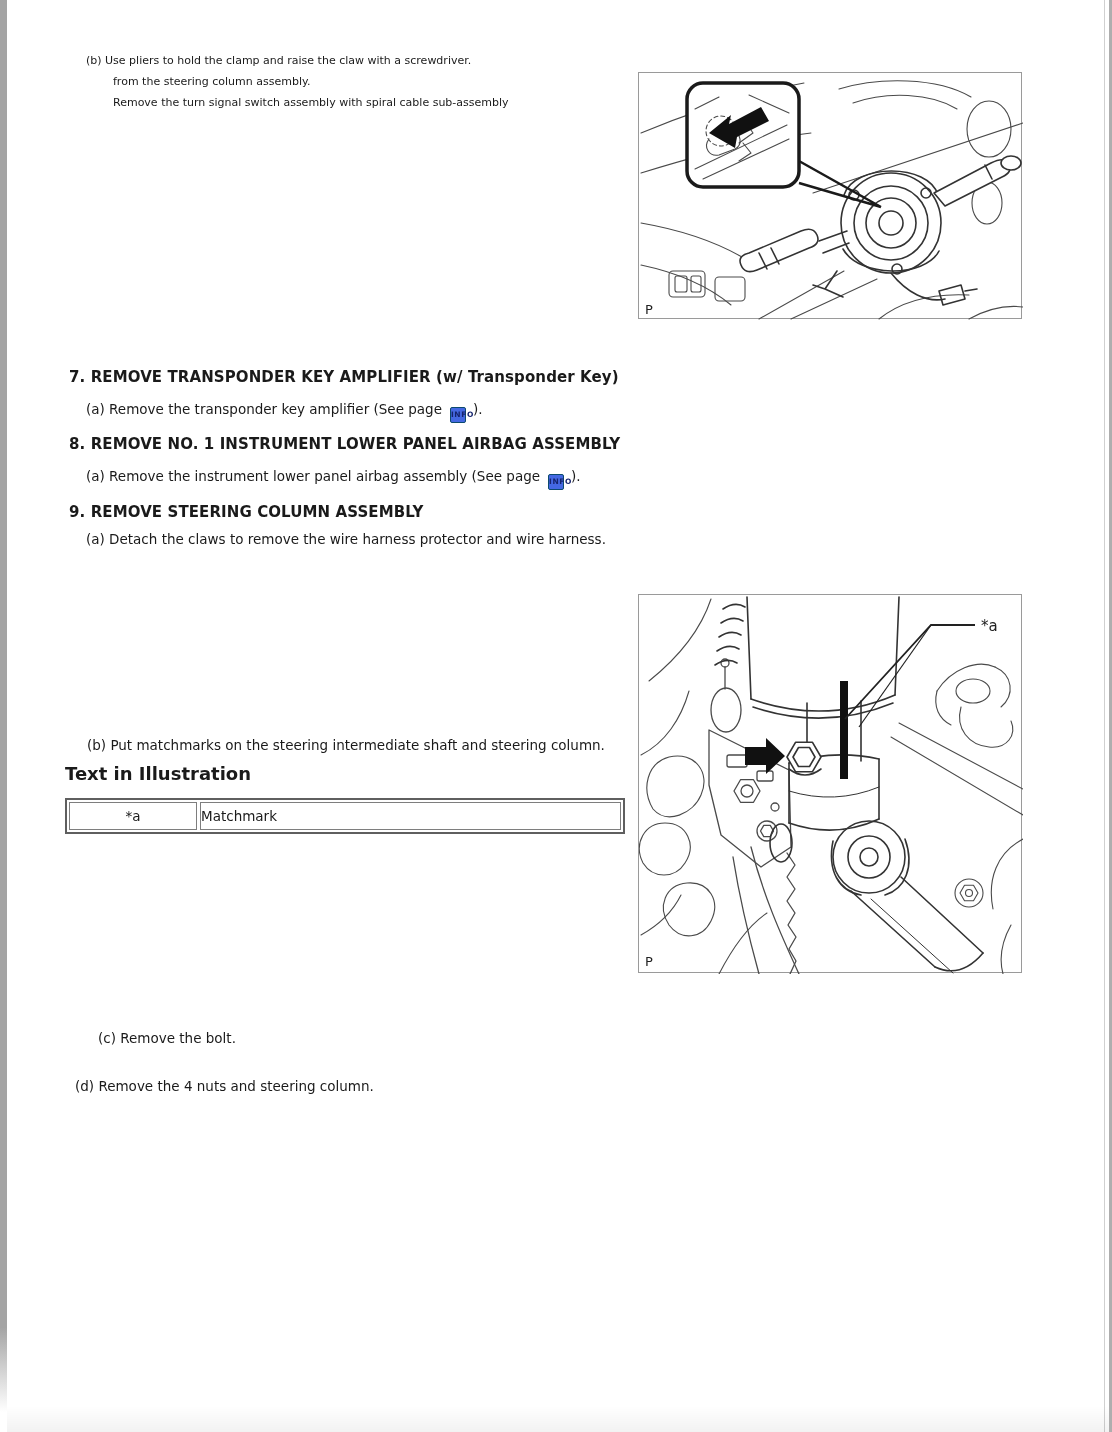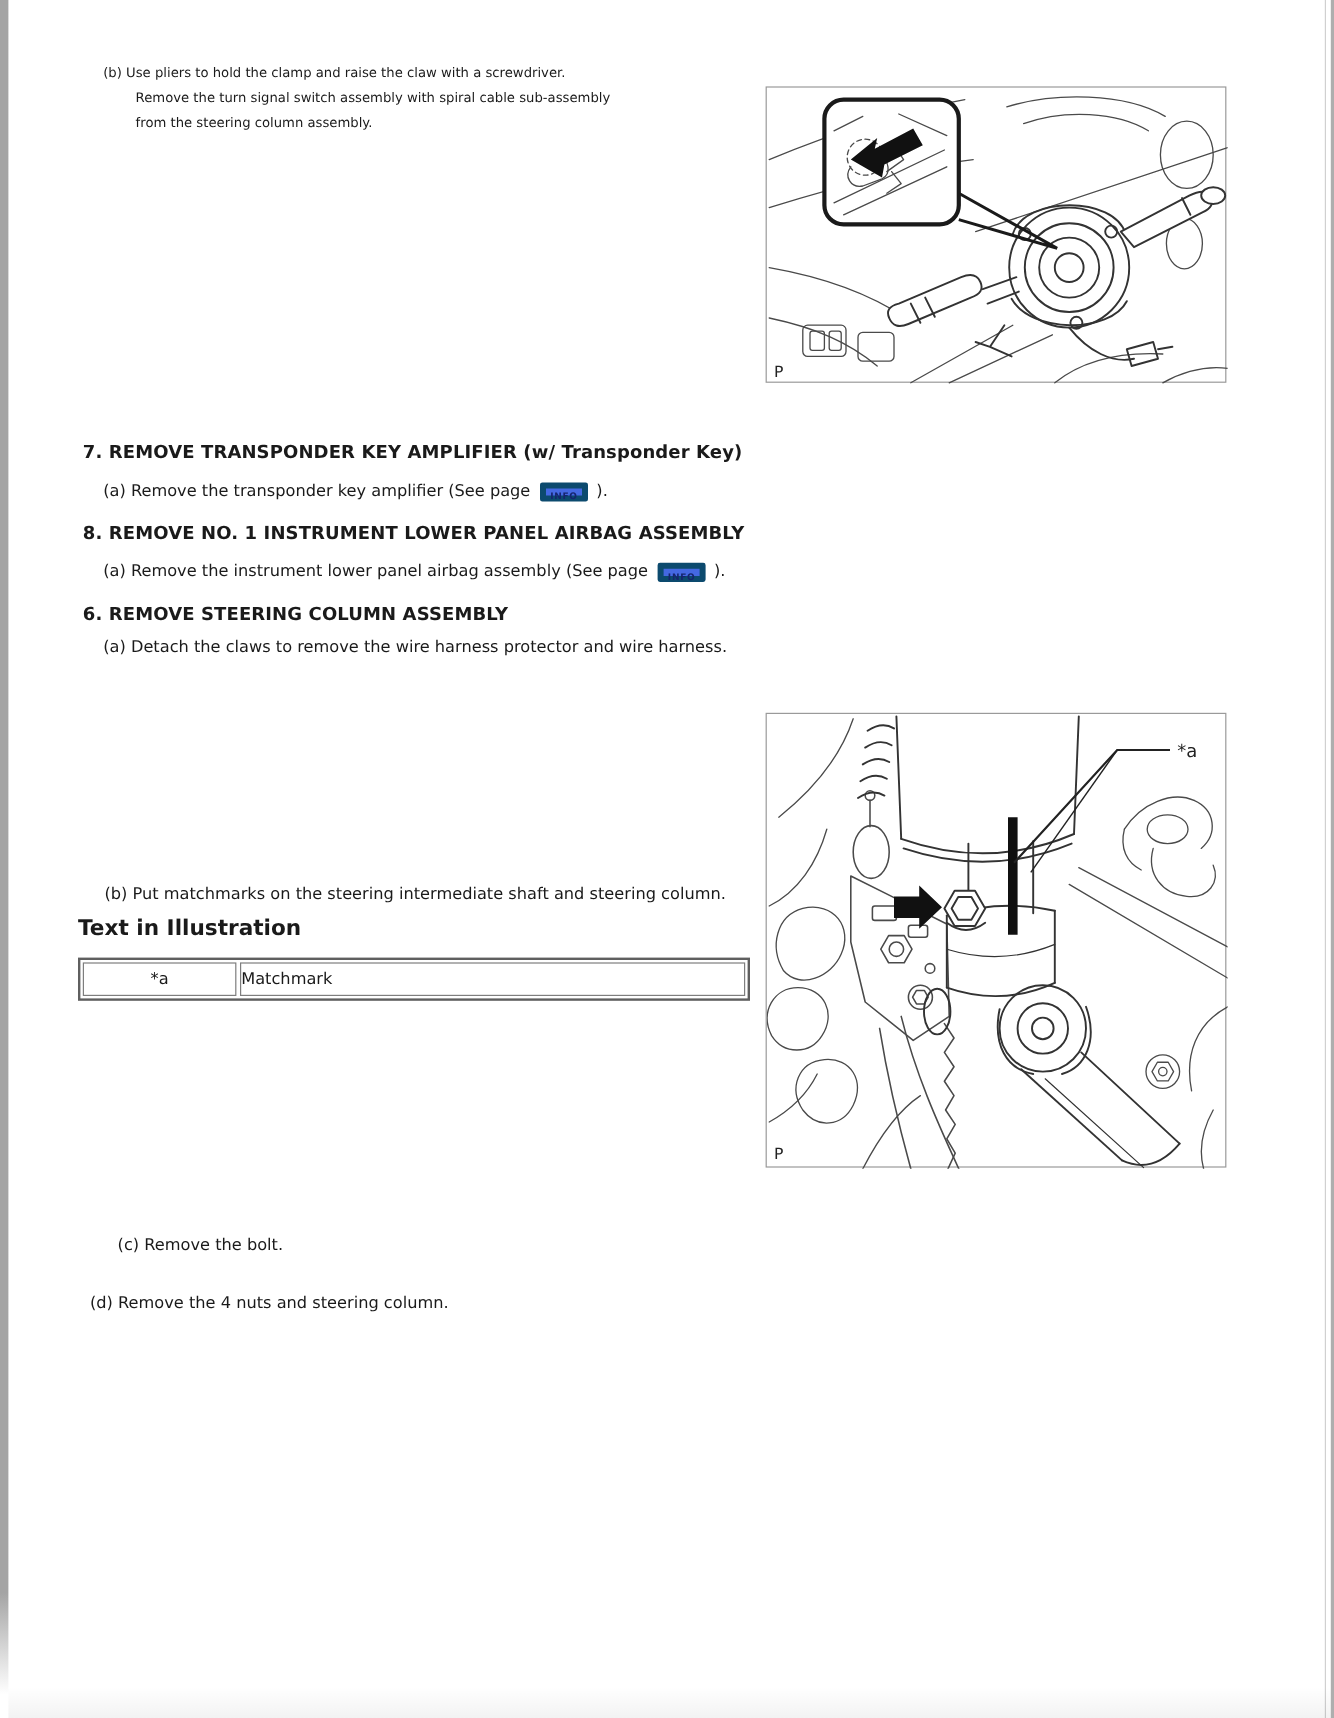--- a/index.html
+++ b/index.html
@@ -16,22 +16,22 @@
   .bottom-fade{ position:absolute; left:7px; right:3px; bottom:0; height:26px;
     background:linear-gradient(to bottom,rgba(0,0,0,0),rgba(0,0,0,0.05)); }
 
   .para { position:absolute; font-size:11px; line-height:21px; white-space:nowrap; }
   .para .cont { padding-left:27px; }
 
   .sec-heading { position:absolute; font-size:15px; font-weight:bold; white-space:nowrap; letter-spacing:.1px; }
   .substep { position:absolute; font-size:13.5px; line-height:20px; white-space:nowrap; }
 
   .info-badge{
-    display:inline-block; width:40px; height:16px; margin:0 7px 0 8px;
-    background:#4468e2; border:5px solid #0c4a6e; border-radius:2px;
+    display:inline-block; width:16px; height:16px; margin:0 7px 0 8px;
+    background:#4468e2; border:1px solid #0c4a6e; border-radius:2px;
     color:#15246e; font-size:7.5px; font-weight:bold; letter-spacing:.6px;
     text-align:center; line-height:14px; vertical-align:-3px; cursor:pointer;
   }
 
   .figure{ position:absolute; border:1px solid #9a9a9a; background:#fff; }
   .figure svg{ display:block; }
 
   .ti-heading{ position:absolute; font-size:18px; font-weight:bold; white-space:nowrap; }
   .ti-table{
     position:absolute; left:65px; top:798px; width:560px;
@@ -53,22 +53,22 @@
 
 <div class="page">
 
   <div class="left-edge-bar"></div>
   <div class="right-edge-line"></div>
   <div class="right-edge-bar"></div>
   <div class="bottom-fade"></div>
 
   <div class="para" style="left:86px; top:50px;">
     <div>(b) Use pliers to hold the clamp and raise the claw with a screwdriver.</div>
+    <div class="cont">from the steering column assembly.</div>
     <div class="cont">Remove the turn signal switch assembly with spiral cable sub-assembly</div>
-    <div class="cont">from the steering column assembly.</div>
   </div>
 
   <figure class="figure" style="left:638px; top:72px; width:384px; height:247px;">
     <svg width="384" height="247" viewBox="0 0 384 247">
       <g class="lineart">
         <path d="M2,60 C50,40 110,20 165,10"></path>
         <path d="M2,100 C60,82 120,66 172,60"></path>
         <path d="M174,120 L384,50"></path>
         <path d="M200,16 C240,4 298,4 332,24"></path>
         <path d="M214,30 C248,18 292,20 318,36"></path>
@@ -132,21 +132,21 @@
   <h2 class="sec-heading" style="left:69px; top:368px;">7. REMOVE TRANSPONDER KEY AMPLIFIER (w/ Transponder Key)</h2>
   <div class="substep" style="left:86px; top:399px;">
     <span>(a) Remove the transponder key amplifier (See page</span><span class="info-badge">INFO</span><span>).</span>
   </div>
 
   <h2 class="sec-heading" style="left:69px; top:435px;">8. REMOVE NO. 1 INSTRUMENT LOWER PANEL AIRBAG ASSEMBLY</h2>
   <div class="substep" style="left:86px; top:466px;">
     <span>(a) Remove the instrument lower panel airbag assembly (See page</span><span class="info-badge">INFO</span><span>).</span>
   </div>
 
-  <h2 class="sec-heading" style="left:69px; top:503px;">6. REMOVE STEERING COLUMN ASSEMBLY</h2>
+  <h2 class="sec-heading" style="left:69px; top:503px;">9. REMOVE STEERING COLUMN ASSEMBLY</h2>
   <div class="substep" style="left:86px; top:529px;">(a) Detach the claws to remove the wire harness protector and wire harness.</div>
 
   <figure class="figure" style="left:638px; top:594px; width:384px; height:379px;">
     <svg width="384" height="379" viewBox="0 0 384 379">
       <g class="lineart">
         <path d="M10,86 C40,62 62,34 72,4"></path>
         <path d="M2,160 C26,148 42,124 50,96"></path>
         <path d="M14,214 C2,194 8,168 30,162 C56,156 72,178 62,200 C54,219 28,230 14,214 Z"></path>
         <path d="M4,268 C-6,248 6,228 26,228 C48,228 58,250 46,268 C36,284 14,284 4,268 Z"></path>
         <path d="M30,330 C18,312 26,290 48,288 C70,286 82,306 72,326 C63,344 42,346 30,330 Z"></path>

